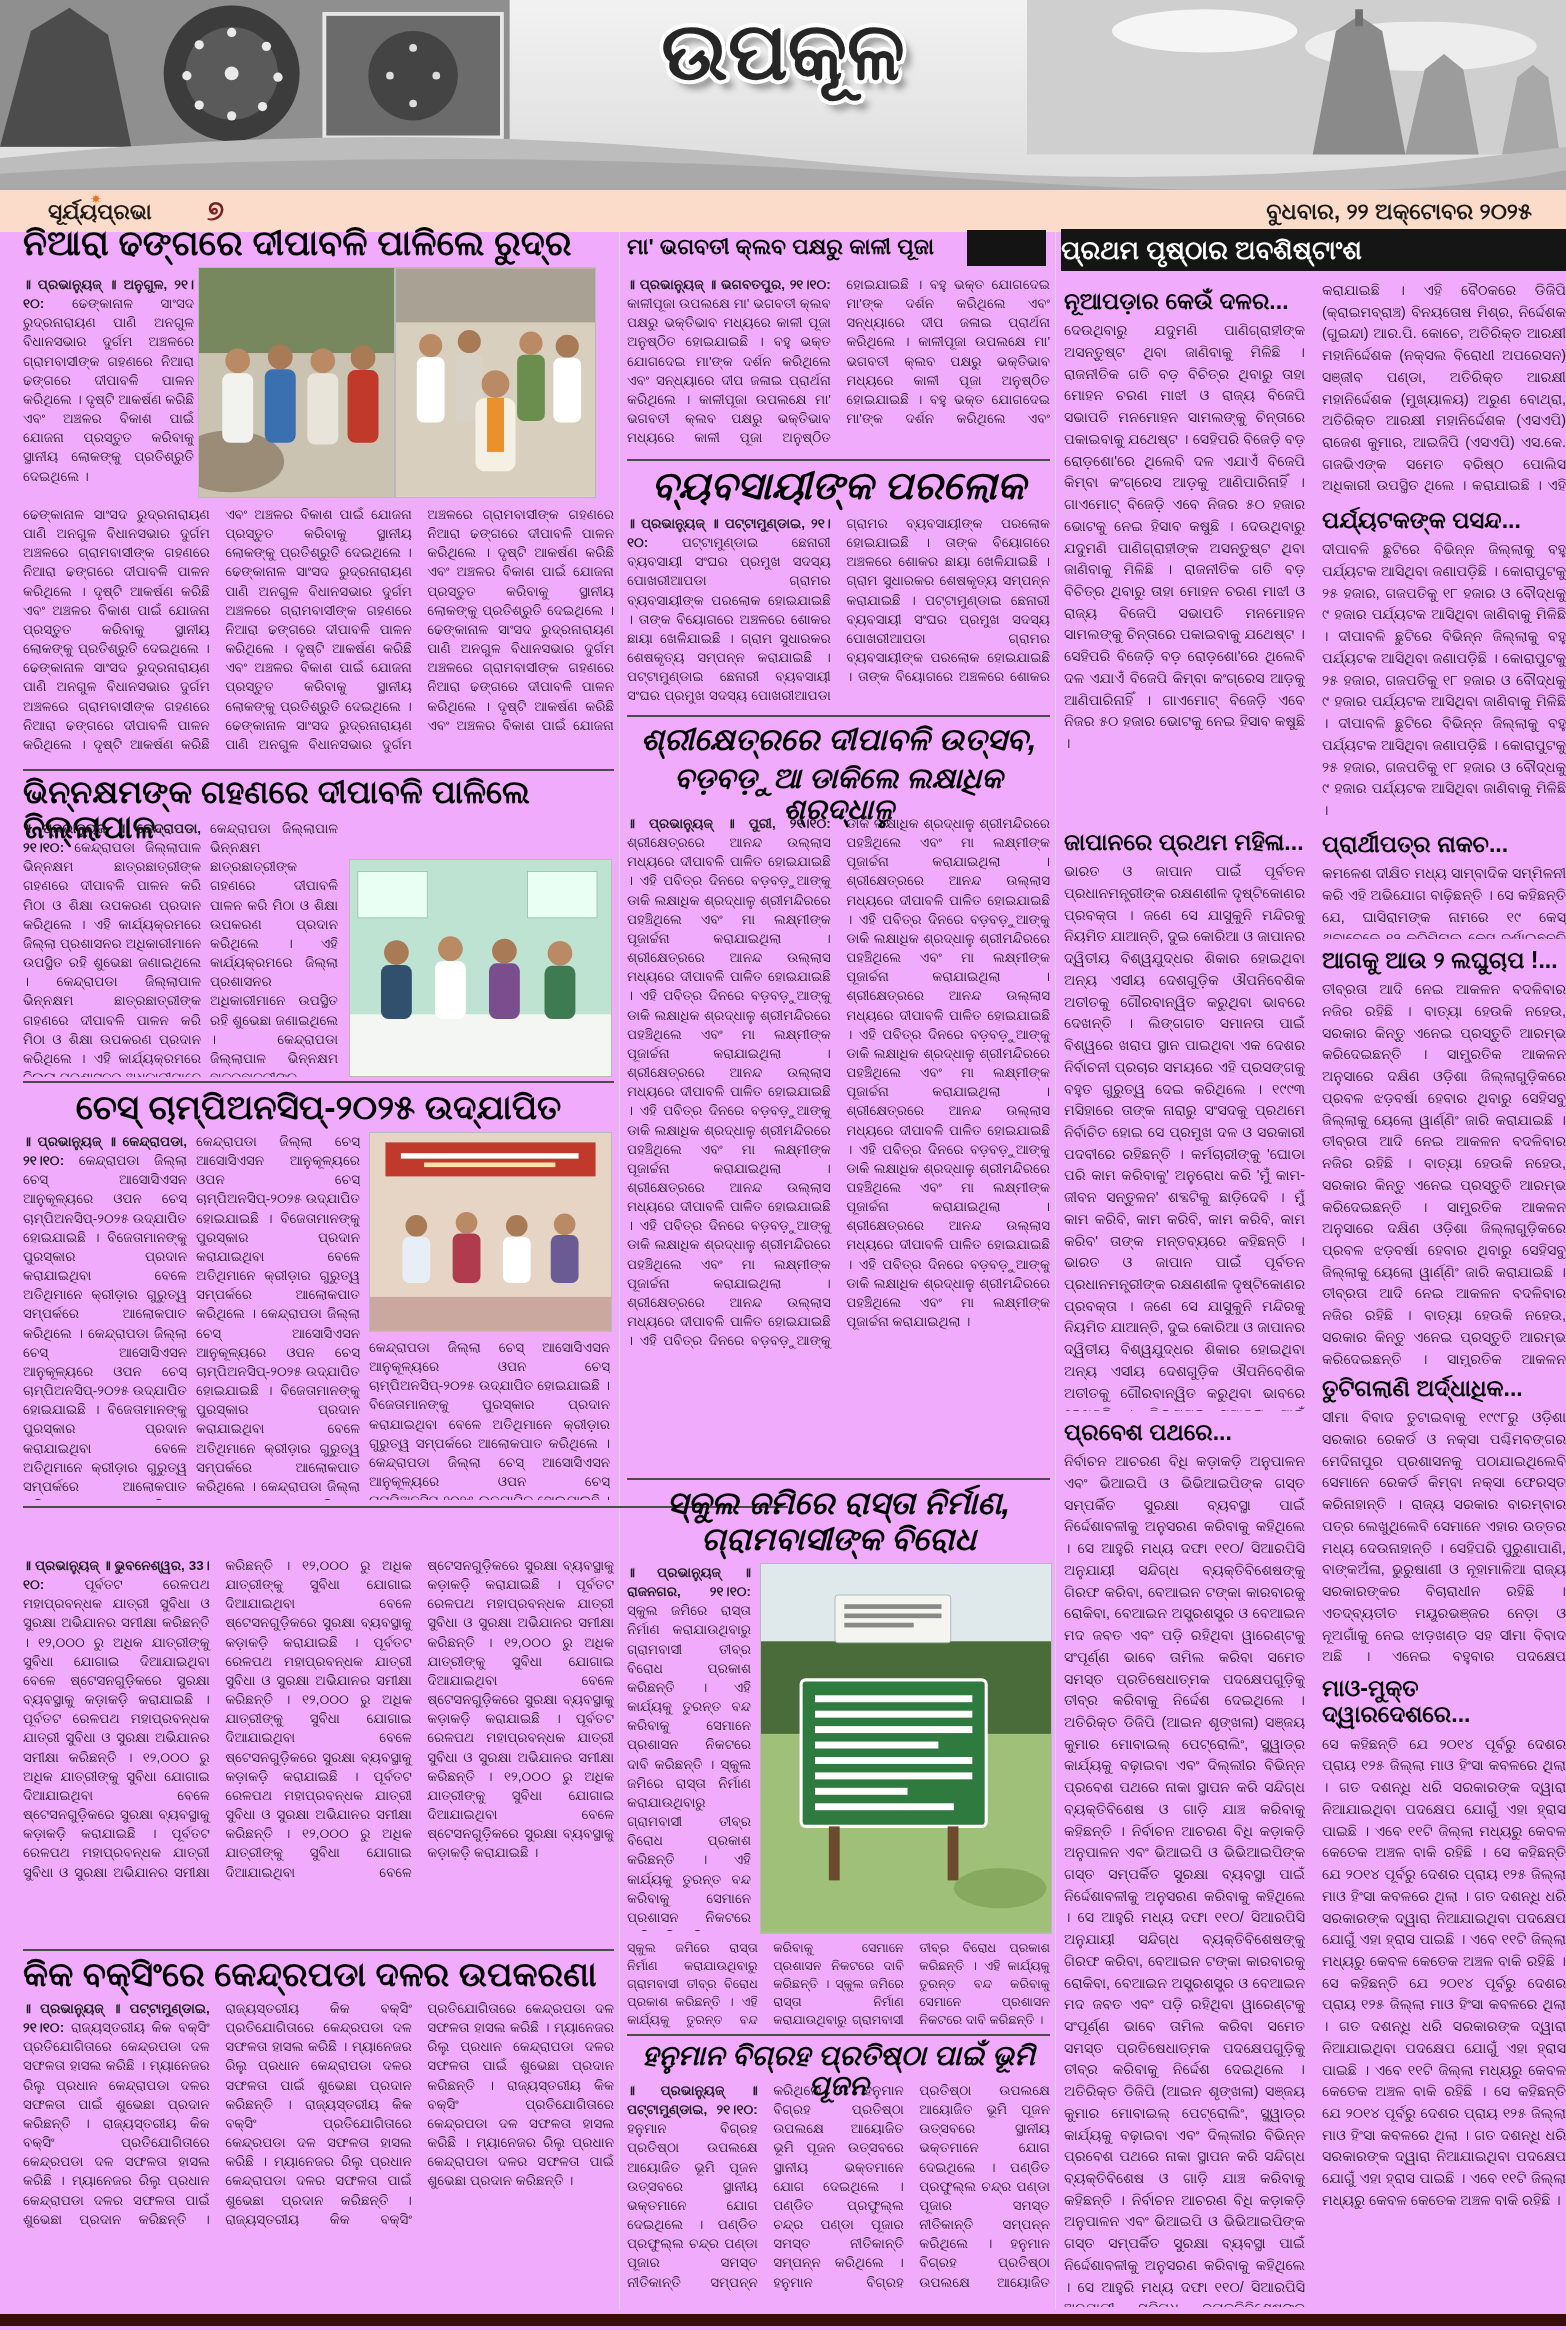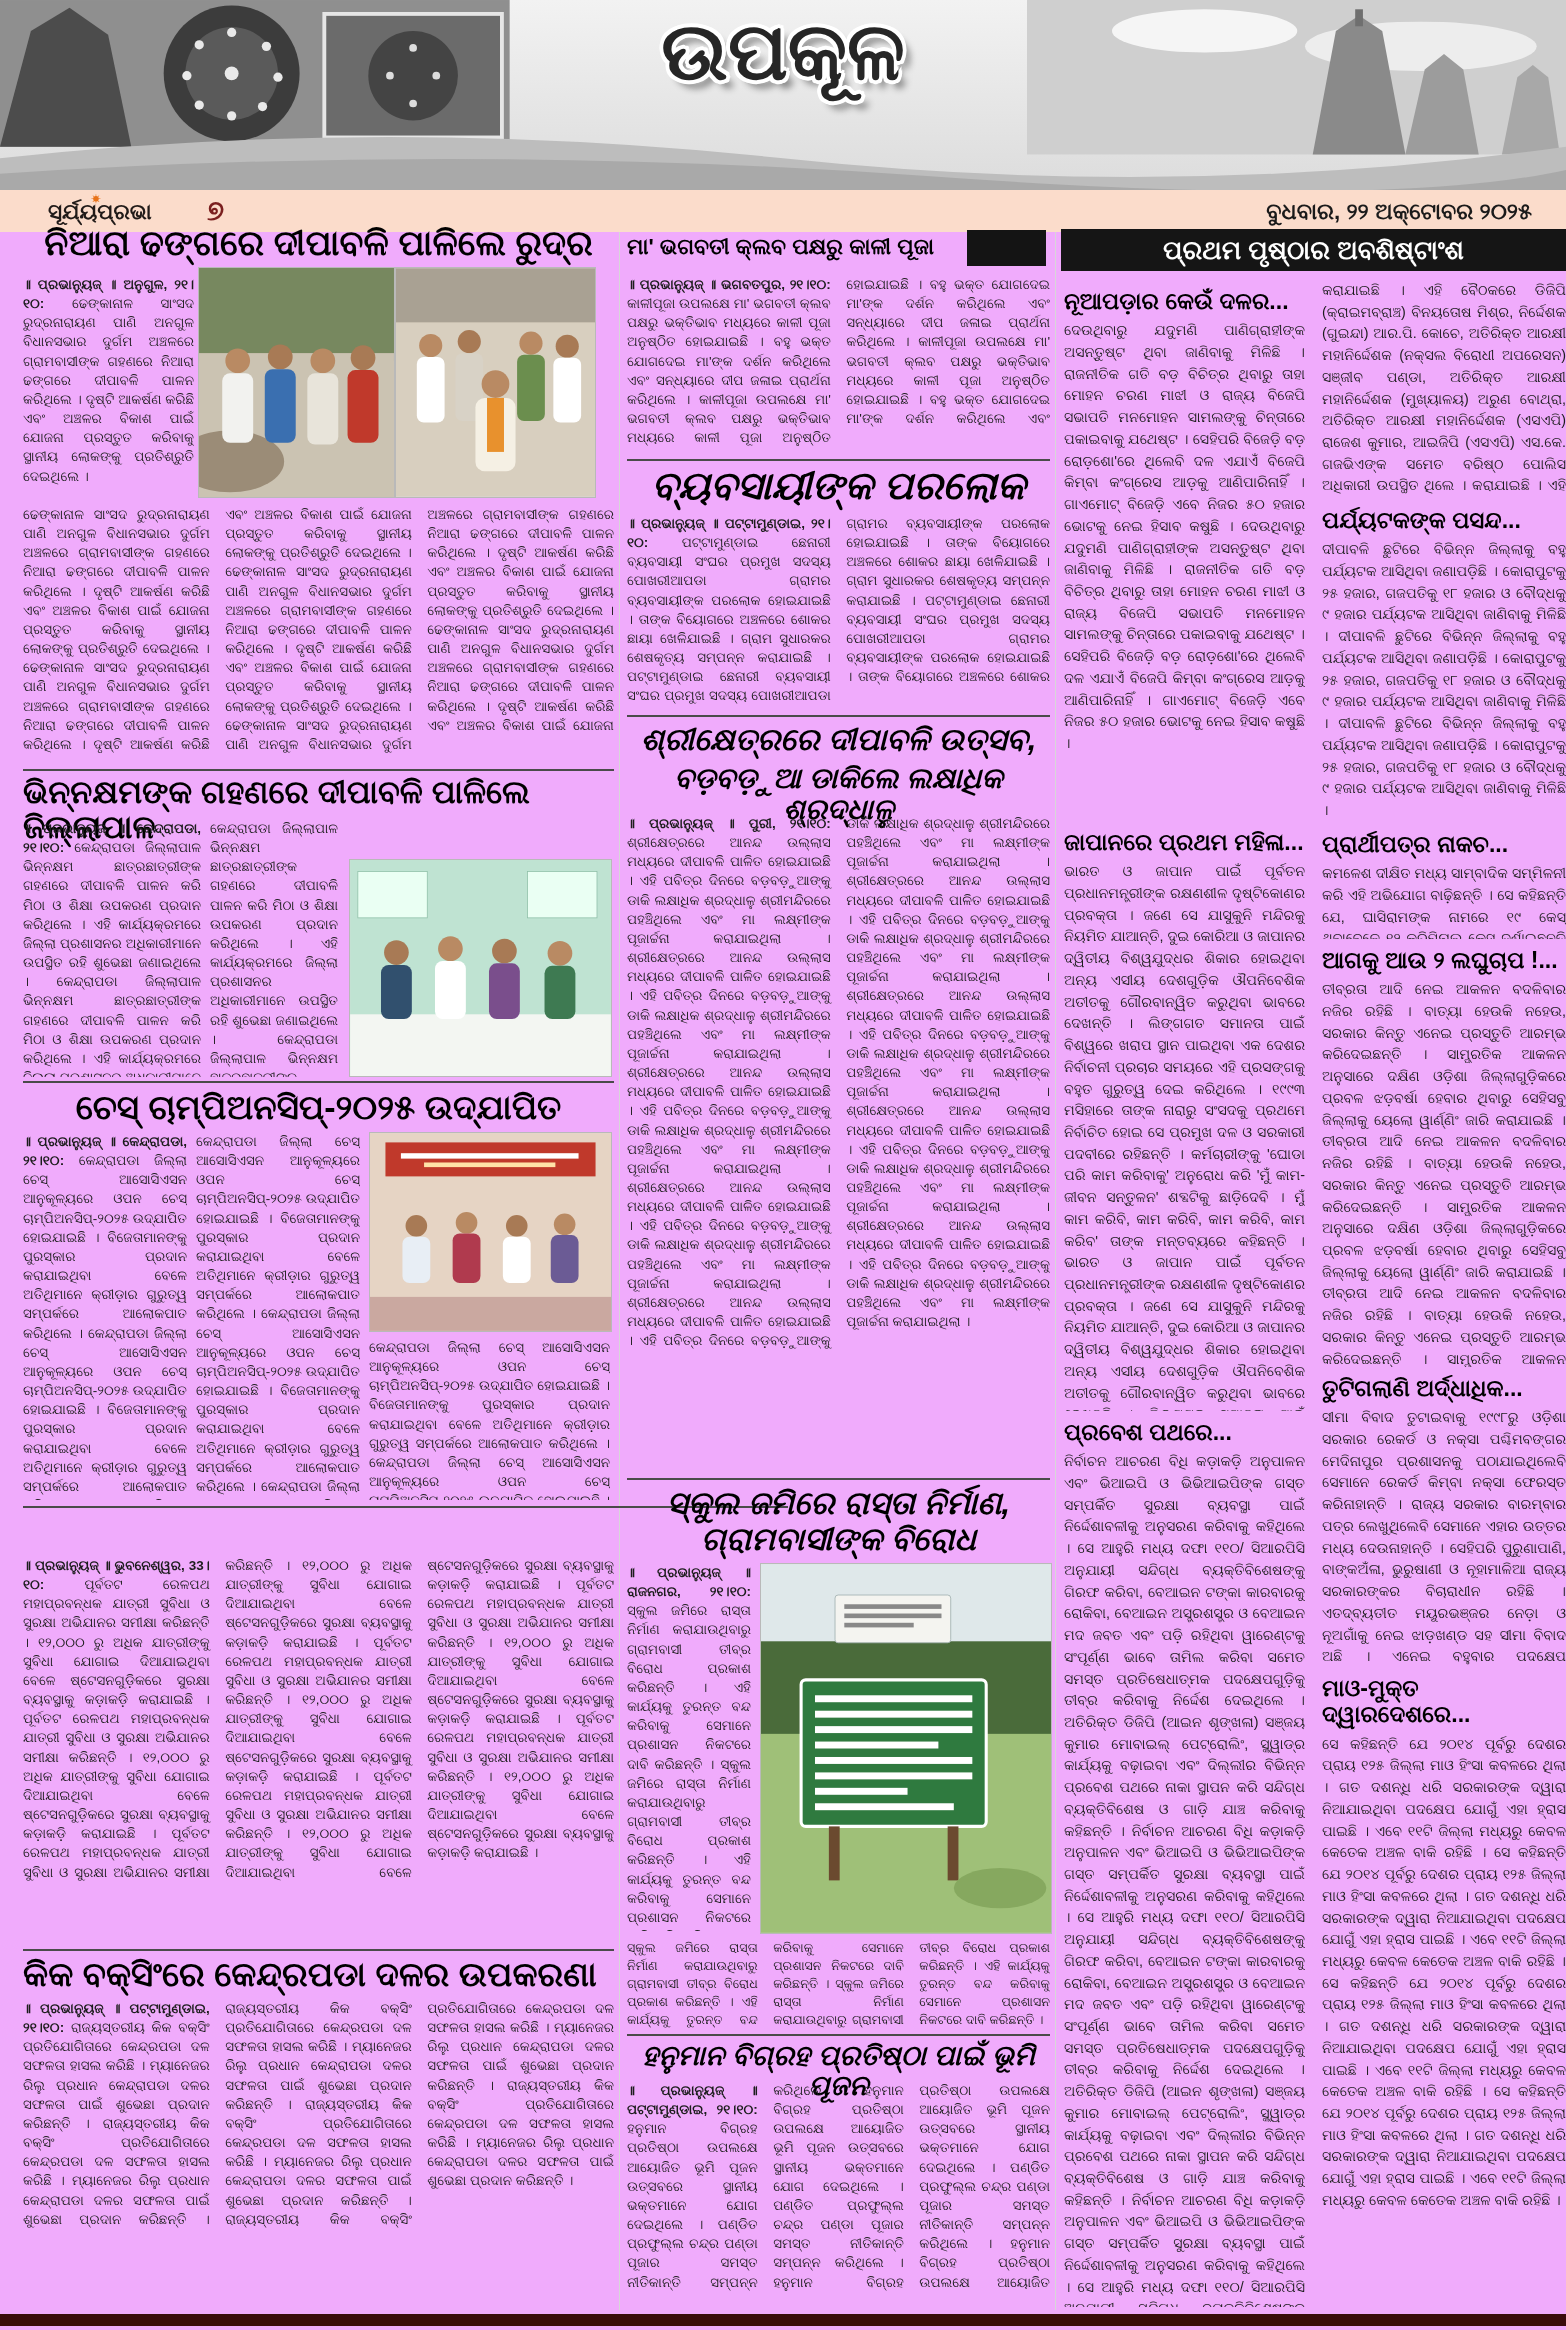--- a/index.html
+++ b/index.html
@@ -69,21 +69,21 @@
   <div class="abs" style="left:0;top:190px;width:1566px;height:42px;background:#fbdccb;">
     <span class="abs" style="left:91px;top:1.5px;font-size:12.4px;color:#e8731a;">☀</span>
     <span class="abs" style="left:48px;top:9.3px;font-size:21.6px;font-weight:800;color:#201a18;">ସୂର୍ଯ୍ୟପ୍ରଭା</span>
     <span class="abs" style="left:207px;top:4.6px;font-size:28px;font-weight:800;color:#7a1f1f;">୭</span>
     <span class="abs" style="right:34px;top:8.5px;font-size:22.4px;font-weight:800;color:#1a1a1a;">ବୁଧବାର, ୨୨ ଅକ୍ଟୋବର ୨୦୨୫</span>
   </div>
 
   <div class="vr" style="left:619px;top:232px;height:2078px;"></div>
   <div class="vr" style="left:1055px;top:232px;height:2078px;"></div>
 
-  <div class="abs headline" style="left:23px;top:224px;width:591px;font-size:35px;text-align:center;">ନିଆରା ଢଙ୍ଗରେ ଦୀପାବଳି ପାଳିଲେ ରୁଦ୍ର</div>
+  <div class="abs headline" style="left:23px;top:224px;width:591px;font-size:35px;">ନିଆରା ଢଙ୍ଗରେ ଦୀପାବଳି ପାଳିଲେ ରୁଦ୍ର</div>
   <div class="abs body" style="left:23px;top:275px;width:171px;height:222px;">
     <span class="byline">॥ ପ୍ରଭାନ୍ୟୁଜ୍ ॥ ଅନୁଗୁଳ, ୨୧।୧୦: </span>
     <span>ଢେଙ୍କାନାଳ ସାଂସଦ ରୁଦ୍ରନାରାୟଣ ପାଣି ଅନଗୁଳ ବିଧାନସଭାର ଦୁର୍ଗମ ଅଞ୍ଚଳରେ ଗ୍ରାମବାସୀଙ୍କ ଗହଣରେ ନିଆରା ଢଙ୍ଗରେ ଦୀପାବଳି ପାଳନ କରିଥିଲେ । ଦୃଷ୍ଟି ଆକର୍ଷଣ କରିଛି ଏବଂ ଅଞ୍ଚଳର ବିକାଶ ପାଇଁ ଯୋଜନା ପ୍ରସ୍ତୁତ କରିବାକୁ ସ୍ଥାନୀୟ ଲୋକଙ୍କୁ ପ୍ରତିଶ୍ରୁତି ଦେଇଥିଲେ ।</span>
   </div>
   <div class="photo" style="left:198px;top:267px;width:195px;height:229px;">
     <svg width="195" height="229" viewBox="0 0 252 296">
       <rect width="252" height="120" fill="#77885f"></rect>
         <rect y="110" width="252" height="186" fill="#cbc3b2"></rect>
       <ellipse cx="40" cy="250" rx="70" ry="40" fill="#9b8c77"></ellipse>
       <g>
@@ -242,21 +242,21 @@
   </div>
   <div class="abs body cols3" style="left:627px;top:1939px;width:423px;height:91px;font-size:12.7px;">ସ୍କୁଲ ଜମିରେ ରାସ୍ତା ନିର୍ମାଣ କରାଯାଉଥିବାରୁ ଗ୍ରାମବାସୀ ତୀବ୍ର ବିରୋଧ ପ୍ରକାଶ କରିଛନ୍ତି । ଏହି କାର୍ଯ୍ୟକୁ ତୁରନ୍ତ ବନ୍ଦ କରିବାକୁ ସେମାନେ ପ୍ରଶାସନ ନିକଟରେ ଦାବି କରିଛନ୍ତି । ସ୍କୁଲ ଜମିରେ ରାସ୍ତା ନିର୍ମାଣ କରାଯାଉଥିବାରୁ ଗ୍ରାମବାସୀ ତୀବ୍ର ବିରୋଧ ପ୍ରକାଶ କରିଛନ୍ତି । ଏହି କାର୍ଯ୍ୟକୁ ତୁରନ୍ତ ବନ୍ଦ କରିବାକୁ ସେମାନେ ପ୍ରଶାସନ ନିକଟରେ ଦାବି କରିଛନ୍ତି ।</div>
   <div class="hr" style="left:627px;top:2034px;width:423px;"></div>
 
   <div class="abs headline center" style="left:627px;top:2041px;width:423px;font-size:28px;">ହନୁମାନ ବିଗ୍ରହ ପ୍ରତିଷ୍ଠା ପାଇଁ ଭୂମି ପୂଜନ</div>
   <div class="abs body cols3" style="left:627px;top:2081px;width:423px;height:222px;">
     <span class="byline">॥ ପ୍ରଭାନ୍ୟୁଜ୍ ॥ ପଟ୍ଟାମୁଣ୍ଡାଇ, ୨୧।୧୦: </span>
     <span>ହନୁମାନ ବିଗ୍ରହ ପ୍ରତିଷ୍ଠା ଉପଲକ୍ଷେ ଆୟୋଜିତ ଭୂମି ପୂଜନ ଉତ୍ସବରେ ସ୍ଥାନୀୟ ଭକ୍ତମାନେ ଯୋଗ ଦେଇଥିଲେ । ପଣ୍ଡିତ ପ୍ରଫୁଲ୍ଲ ଚନ୍ଦ୍ର ପଣ୍ଡା ପୂଜାର ସମସ୍ତ ନୀତିକାନ୍ତି ସମ୍ପନ୍ନ କରିଥିଲେ । ହନୁମାନ ବିଗ୍ରହ ପ୍ରତିଷ୍ଠା ଉପଲକ୍ଷେ ଆୟୋଜିତ ଭୂମି ପୂଜନ ଉତ୍ସବରେ ସ୍ଥାନୀୟ ଭକ୍ତମାନେ ଯୋଗ ଦେଇଥିଲେ । ପଣ୍ଡିତ ପ୍ରଫୁଲ୍ଲ ଚନ୍ଦ୍ର ପଣ୍ଡା ପୂଜାର ସମସ୍ତ ନୀତିକାନ୍ତି ସମ୍ପନ୍ନ କରିଥିଲେ । ହନୁମାନ ବିଗ୍ରହ ପ୍ରତିଷ୍ଠା ଉପଲକ୍ଷେ ଆୟୋଜିତ ଭୂମି ପୂଜନ ଉତ୍ସବରେ ସ୍ଥାନୀୟ ଭକ୍ତମାନେ ଯୋଗ ଦେଇଥିଲେ । ପଣ୍ଡିତ ପ୍ରଫୁଲ୍ଲ ଚନ୍ଦ୍ର ପଣ୍ଡା ପୂଜାର ସମସ୍ତ ନୀତିକାନ୍ତି ସମ୍ପନ୍ନ କରିଥିଲେ । ହନୁମାନ ବିଗ୍ରହ ପ୍ରତିଷ୍ଠା ଉପଲକ୍ଷେ ଆୟୋଜିତ ଭୂମି ପୂଜନ ଉତ୍ସବରେ ସ୍ଥାନୀୟ ଭକ୍ତମାନେ ଯୋଗ ଦେଇଥିଲେ । ପଣ୍ଡିତ ପ୍ରଫୁଲ୍ଲ ଚନ୍ଦ୍ର ପଣ୍ଡା ପୂଜାର ସମସ୍ତ ନୀତିକାନ୍ତି ସମ୍ପନ୍ନ କରିଥିଲେ ।</span>
   </div>
 
-  <div class="abs" style="left:1061px;top:229px;width:505px;height:42px;background:#151515;display:flex;align-items:center;justify-content:center;">
+  <div class="abs" style="left:1061px;top:229px;width:505px;height:42px;background:#151515;display:flex;align-items:center;justify-content:flex-start;">
     <span style="color:#ffffff;font-size:26px;font-weight:800;">ପ୍ରଥମ ପୃଷ୍ଠାର ଅବଶିଷ୍ଟାଂଶ</span>
   </div>
 
   <div class="abs" style="left:1064px;top:280px;width:241px;height:2027px;overflow:hidden;">
     <div class="cont-item" style="height:541px;">
       <div class="cont-sub">ନୂଆପଡ଼ାର କେଉଁ ଦଳର...</div>
       <div class="cont-body">ଦେଉଥିବାରୁ ଯଦୁମଣି ପାଣିଗ୍ରାହୀଙ୍କ ଅସନ୍ତୁଷ୍ଟ ଥିବା ଜାଣିବାକୁ ମିଳିଛି । ରାଜନୀତିକ ଗତି ବଡ଼ ବିଚିତ୍ର ଥିବାରୁ ତାହା ମୋହନ ଚରଣ ମାଝୀ ଓ ରାଜ୍ୟ ବିଜେପି ସଭାପତି ମନମୋହନ ସାମଲଙ୍କୁ ଚିନ୍ତାରେ ପକାଇବାକୁ ଯଥେଷ୍ଟ । ସେହିପରି ବିଜେଡ଼ି ବଡ଼ ରୋଡ଼ଶୋ'ରେ ଥିଲେବି ଦଳ ଏଯାଏଁ ବିଜେପି କିମ୍ବା କଂଗ୍ରେସ ଆଡ଼କୁ ଆଣିପାରିନାହିଁ । ଗାଏମୋଟ୍ ବିଜେଡ଼ି ଏବେ ନିଜର ୫୦ ହଜାର ଭୋଟକୁ ନେଇ ହିସାବ କଷୁଛି । ଦେଉଥିବାରୁ ଯଦୁମଣି ପାଣିଗ୍ରାହୀଙ୍କ ଅସନ୍ତୁଷ୍ଟ ଥିବା ଜାଣିବାକୁ ମିଳିଛି । ରାଜନୀତିକ ଗତି ବଡ଼ ବିଚିତ୍ର ଥିବାରୁ ତାହା ମୋହନ ଚରଣ ମାଝୀ ଓ ରାଜ୍ୟ ବିଜେପି ସଭାପତି ମନମୋହନ ସାମଲଙ୍କୁ ଚିନ୍ତାରେ ପକାଇବାକୁ ଯଥେଷ୍ଟ । ସେହିପରି ବିଜେଡ଼ି ବଡ଼ ରୋଡ଼ଶୋ'ରେ ଥିଲେବି ଦଳ ଏଯାଏଁ ବିଜେପି କିମ୍ବା କଂଗ୍ରେସ ଆଡ଼କୁ ଆଣିପାରିନାହିଁ । ଗାଏମୋଟ୍ ବିଜେଡ଼ି ଏବେ ନିଜର ୫୦ ହଜାର ଭୋଟକୁ ନେଇ ହିସାବ କଷୁଛି ।</div>
     </div>
     <div class="cont-item" style="height:590px;">
       <div class="cont-sub">ଜାପାନରେ ପ୍ରଥମ ମହିଳା...</div>

